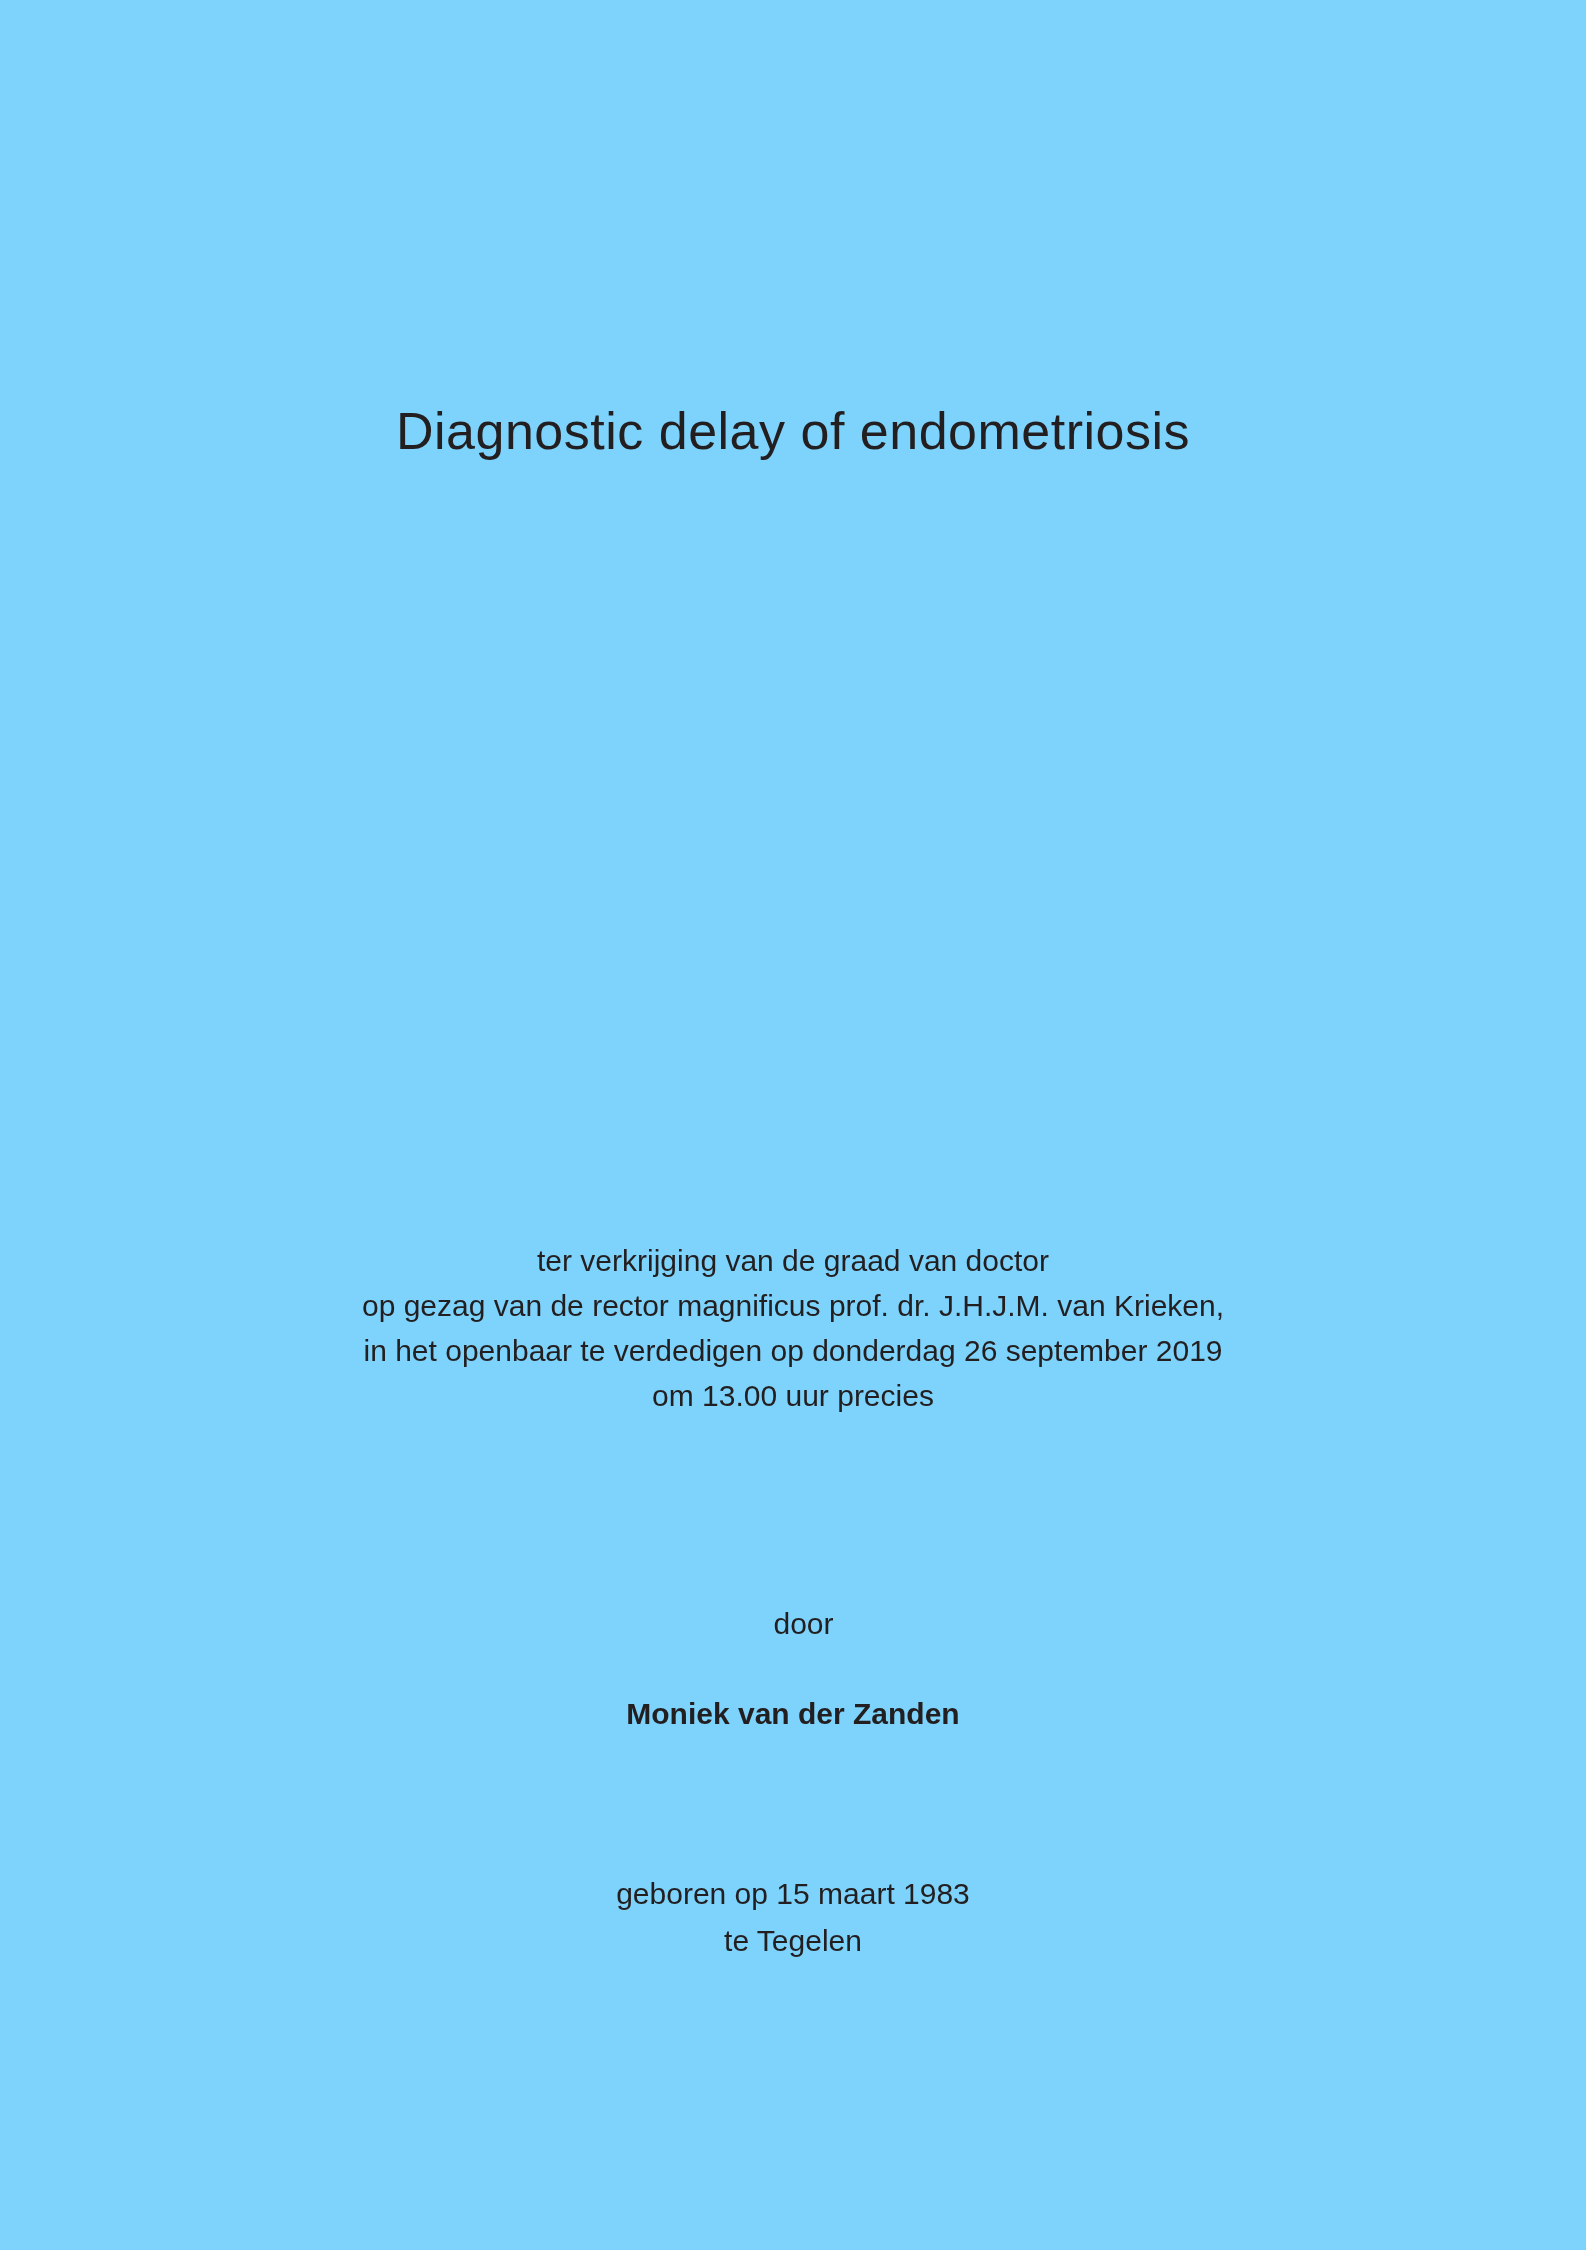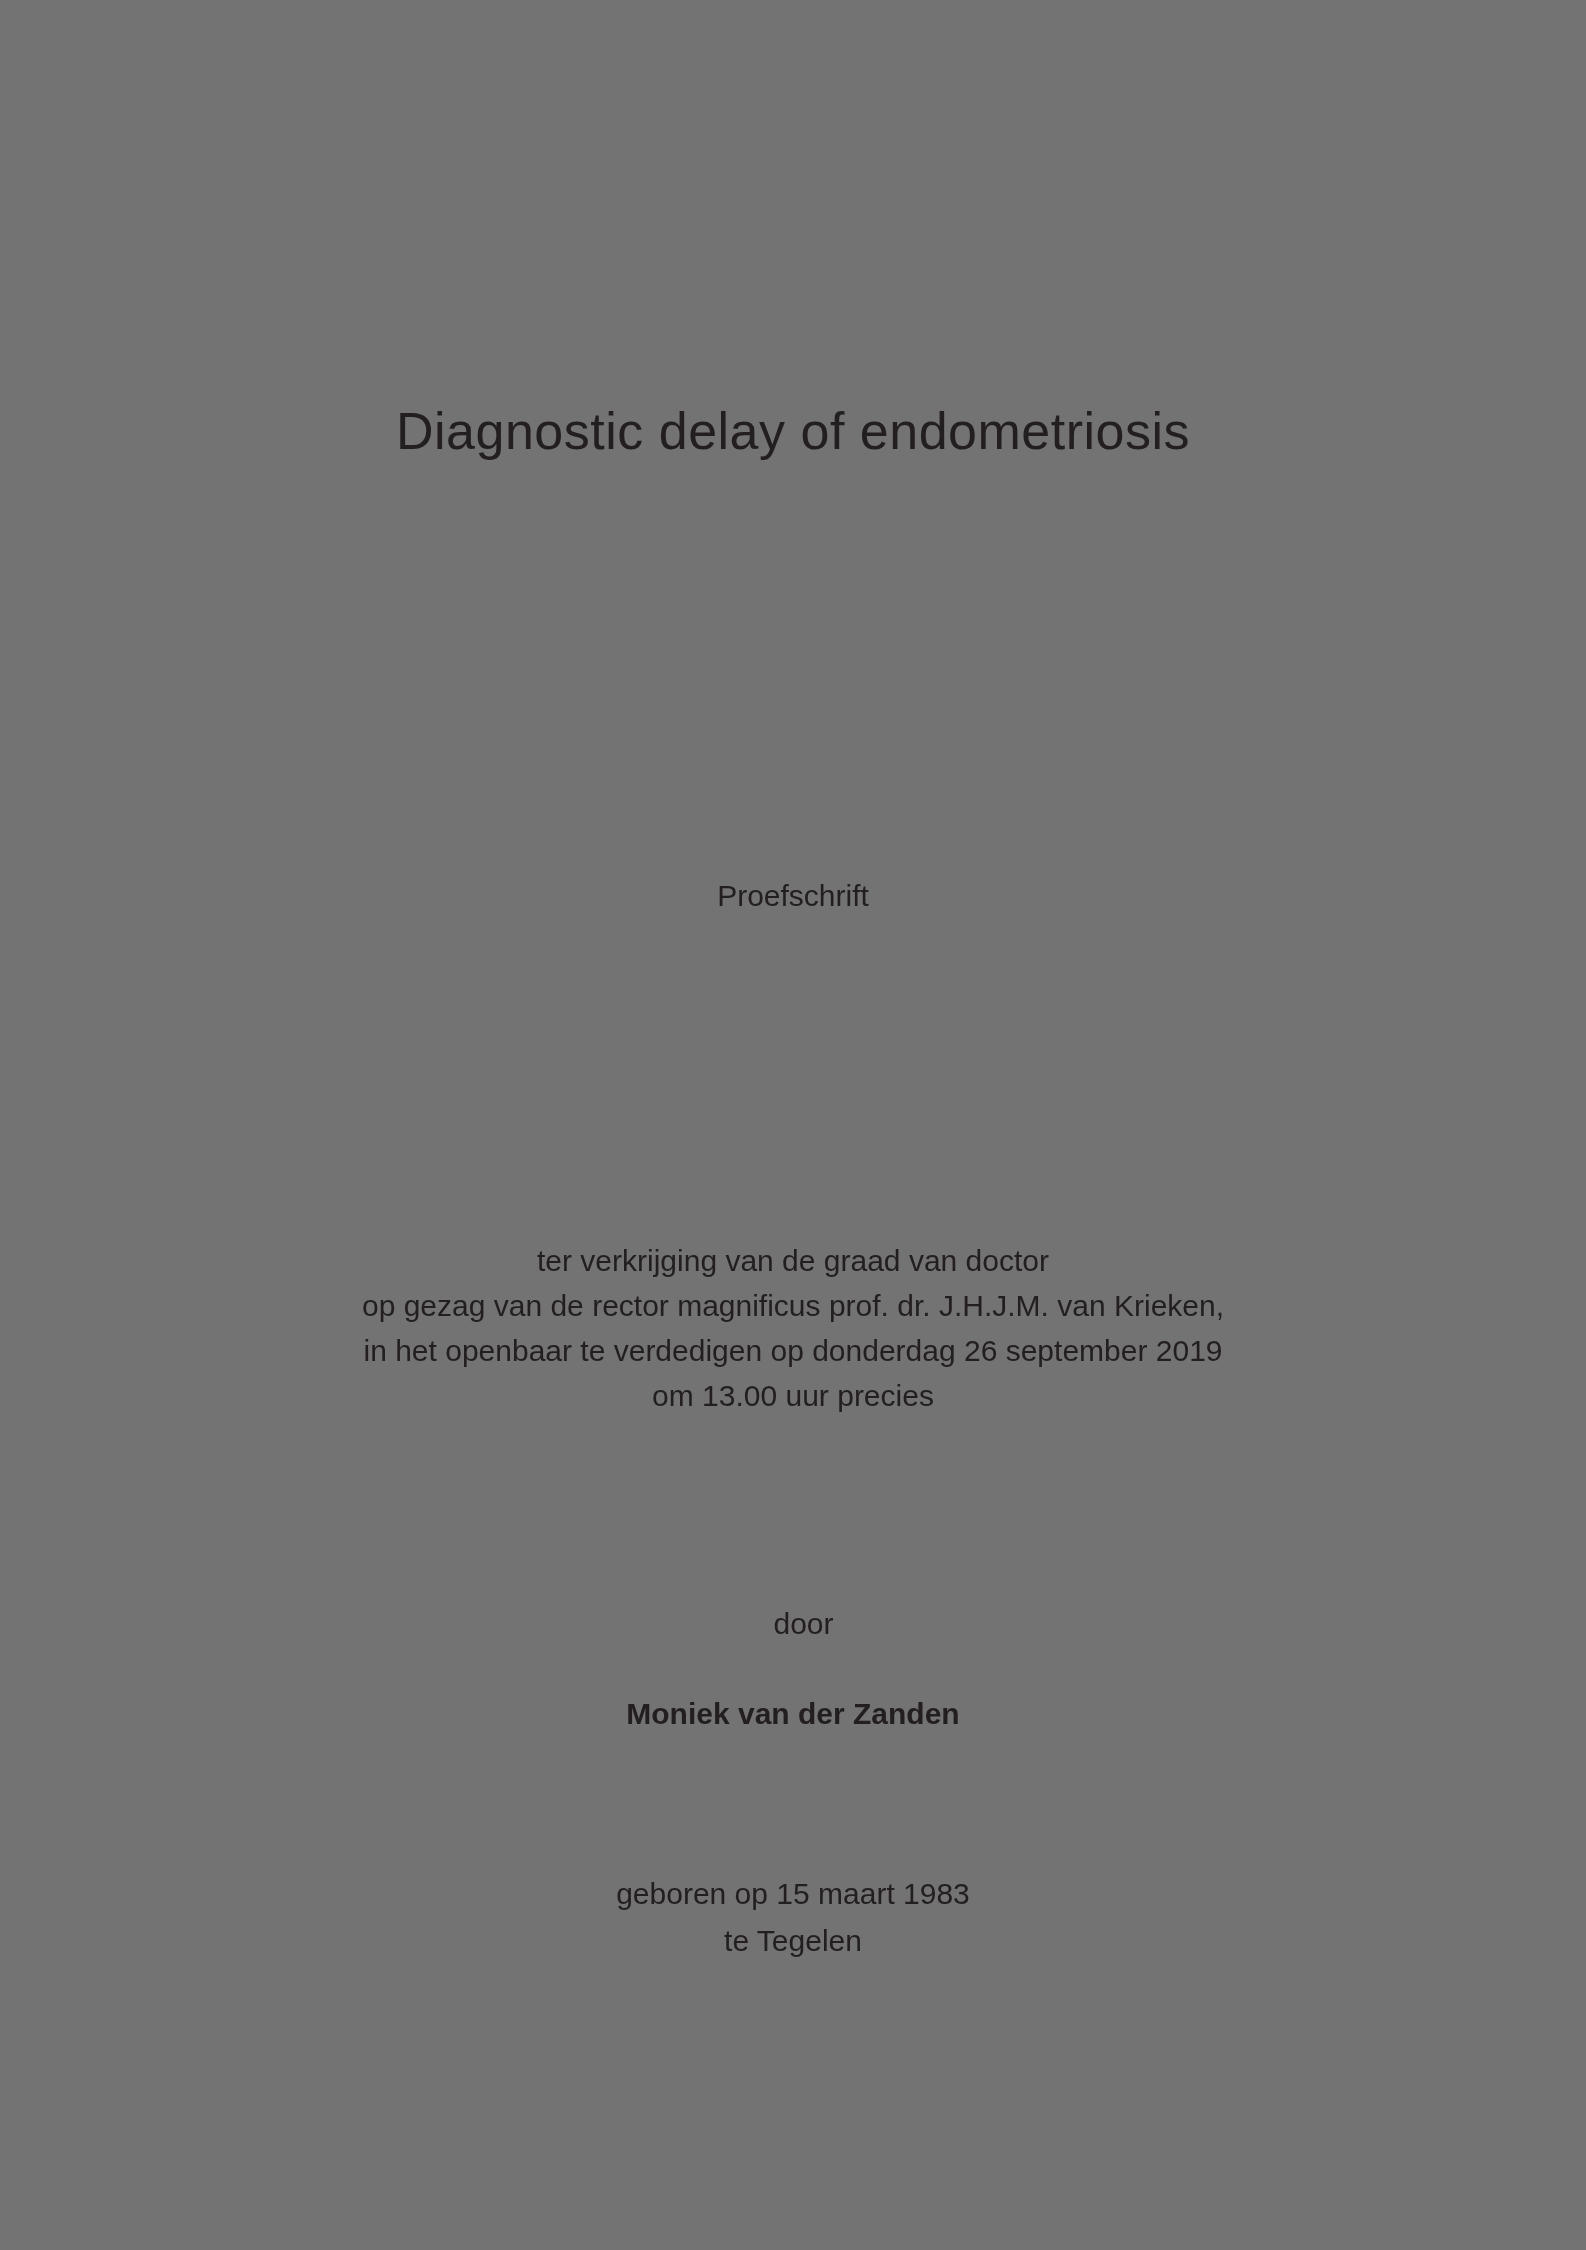--- a/index.html
+++ b/index.html
@@ -4,21 +4,21 @@
 <style>
   html, body {
     margin: 0;
     padding: 0;
     background: #ffffff;
   }
   .page {
     position: relative;
     width: 1586px;
     height: 2250px;
-    background: #737373;
+    background: #7dd3fc;
     color: #231f20;
     font-family: "Liberation Sans", sans-serif;
     overflow: hidden;
   }
   .centered {
     position: absolute;
     left: 0;
     right: 0;
     text-align: center;
   }
@@ -58,21 +58,20 @@
     line-height: 47px;
   }
 </style>
 </head>
 <body>
 
 <div class="page">
 
   <div class="centered doc-title">Diagnostic delay of endometriosis</div>
 
-  <div class="centered type-label">Proefschrift</div>
 
   <div class="centered promotion-block">
     <div>ter verkrijging van de graad van doctor</div>
     <div>op gezag van de rector magnificus prof. dr. J.H.J.M. van Krieken,</div>
     <div>in het openbaar te verdedigen op donderdag 26 september 2019</div>
     <div>om 13.00 uur precies</div>
   </div>
 
   <div class="centered byline-label">door</div>
 

